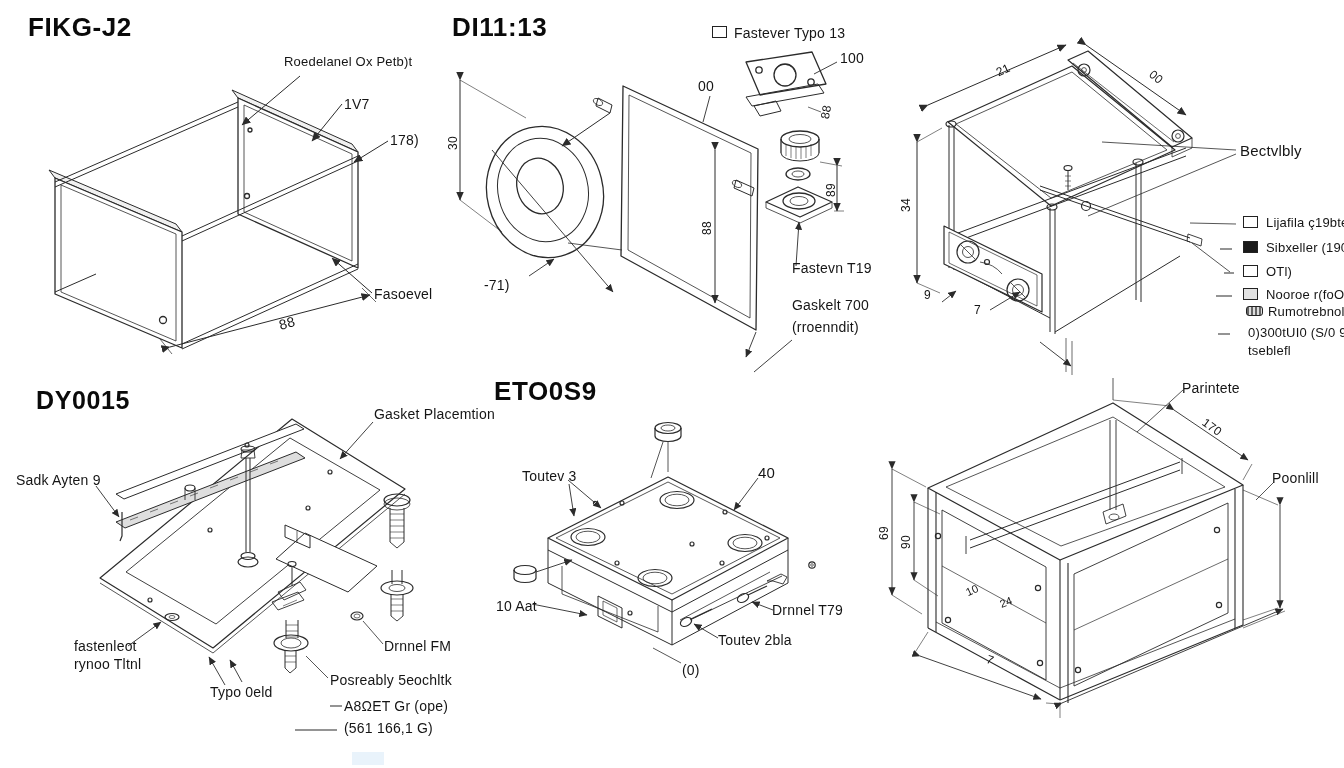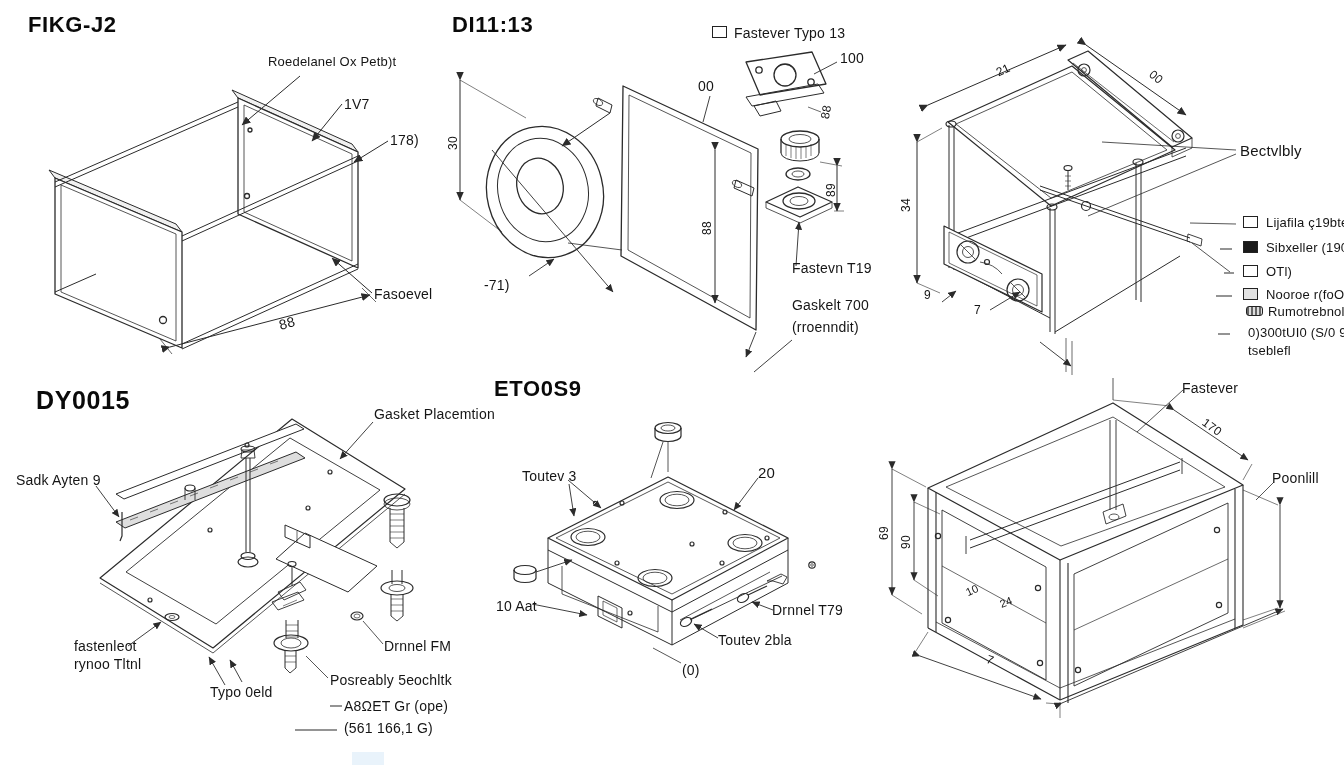--- a/index.html
+++ b/index.html
@@ -3,21 +3,21 @@
 <meta charset="utf-8">
 <style>
   html,body{margin:0;padding:0;background:#fff;}
   #canvas{position:relative;width:1344px;height:768px;background:#ffffff;overflow:hidden;
           font-family:"Liberation Sans",sans-serif;color:#111;}
   svg{position:absolute;}
   .lbl{position:absolute;font-size:13px;color:#151515;white-space:nowrap;letter-spacing:.2px;}
   .s12{font-size:12px;}
   .s14{font-size:14px;}
   .s15{font-size:15px;}
-  .title{font-weight:bold;font-size:22px;letter-spacing:.6px;color:#0a0a0a;}
+  .title{font-weight:bold;font-size:26px;letter-spacing:.6px;color:#0a0a0a;}
   .title-lg{font-weight:bold;font-size:25px;letter-spacing:.6px;color:#0a0a0a;}
   .sw{position:absolute;width:15px;height:12px;border:1.5px solid #222;background:#fff;box-sizing:border-box;}
   .sw.black{background:#1a1a1a;}
   .sw.gray{background:#e2e2e2;}
   .sw.striped{width:17px;height:10px;border-radius:3px;
       background:repeating-linear-gradient(90deg,#666 0 2px,#ddd 2px 4px);}
   .artifact{position:absolute;background:#e9f3fb;}
 </style>
 </head>
 <body>
@@ -375,21 +375,21 @@
       <path d="M50,286 L171,329" marker-start="url(#a6)" marker-end="url(#a6)"></path>
       <path d="M58,262 L44,284 M190,334 L176,333" stroke-width="0.6"></path>
       <path d="M192,333 L413,239" marker-start="url(#a6)" marker-end="url(#a6)"></path>
       <path d="M190,332 V348 M373,258 L415,241" stroke-width="0.6"></path>
       <path d="M313,20 L267,62" stroke-width="0.8"></path>
       <path d="M404,112 L386,130" stroke-width="0.8"></path>
     </g>
   </svg>
 
   <span class="lbl title" style="left:28px;top:12px">FIKG-J2</span>
-  <span class="lbl" style="left:268px;top:54px">Roedelanel Ox Petb)t</span>
+  <span class="lbl" style="left:284px;top:54px">Roedelanel Ox Petb)t</span>
   <span class="lbl s14" style="left:344px;top:96px">1V7</span>
   <span class="lbl s14" style="left:390px;top:132px">178)</span>
   <span class="lbl s14" style="left:374px;top:286px">Fasoevel</span>
   <span class="lbl s14" style="left:287px;top:323px;transform:translate(-50%,-50%) rotate(-15deg)">88</span>
 
   <span class="lbl title" style="left:452px;top:12px">DI11:13</span>
   <span class="sw" style="left:712px;top:26px"></span>
   <span class="lbl s14" style="left:734px;top:25px">Fastever Typo 13</span>
   <span class="lbl s14" style="left:840px;top:50px">100</span>
   <span class="lbl s14" style="left:698px;top:78px">00</span>
@@ -427,27 +427,27 @@
   <span class="lbl s14" style="left:74px;top:638px">fastenleot</span>
   <span class="lbl s14" style="left:74px;top:656px">rynoo Tltnl</span>
   <span class="lbl s14" style="left:210px;top:684px">Typo 0eld</span>
   <span class="lbl s14" style="left:384px;top:638px">Drnnel FM</span>
   <span class="lbl s14" style="left:330px;top:672px">Posreably 5eochltk</span>
   <span class="lbl s14" style="left:344px;top:698px">A8ΩET Gr (ope)</span>
   <span class="lbl s14" style="left:344px;top:720px">(561 166,1 G)</span>
 
   <span class="lbl title" style="left:494px;top:376px">ETO0S9</span>
   <span class="lbl s14" style="left:522px;top:468px">Toutev 3</span>
-  <span class="lbl s15" style="left:758px;top:464px">20</span>
+  <span class="lbl s15" style="left:758px;top:464px">40</span>
   <span class="lbl s14" style="left:496px;top:598px">10 Aat</span>
   <span class="lbl s14" style="left:772px;top:602px">Drnnel T79</span>
   <span class="lbl s14" style="left:718px;top:632px">Toutev 2bla</span>
   <span class="lbl s14" style="left:682px;top:662px">(0)</span>
 
-  <span class="lbl s14" style="left:1182px;top:380px">Fastever</span>
+  <span class="lbl s14" style="left:1182px;top:380px">Parintete</span>
   <span class="lbl s14" style="left:1272px;top:470px">Poonlill</span>
   <span class="lbl s12" style="left:884px;top:533px;transform:translate(-50%,-50%) rotate(-90deg)">69</span>
   <span class="lbl s12" style="left:906px;top:542px;transform:translate(-50%,-50%) rotate(-90deg)">90</span>
   <span class="lbl s12" style="left:1212px;top:427px;transform:translate(-50%,-50%) rotate(36deg)">170</span>
   <span class="lbl s12" style="left:990px;top:660px;transform:translate(-50%,-50%) rotate(20deg)">7</span>
   <span class="lbl" style="left:972px;top:590px;font-size:11px;transform:translate(-50%,-50%) rotate(-25deg)">10</span>
   <span class="lbl" style="left:1006px;top:602px;font-size:11px;transform:translate(-50%,-50%) rotate(-20deg)">24</span>
 
   <div class="artifact" style="left:352px;top:752px;width:32px;height:13px"></div>
 </div>

